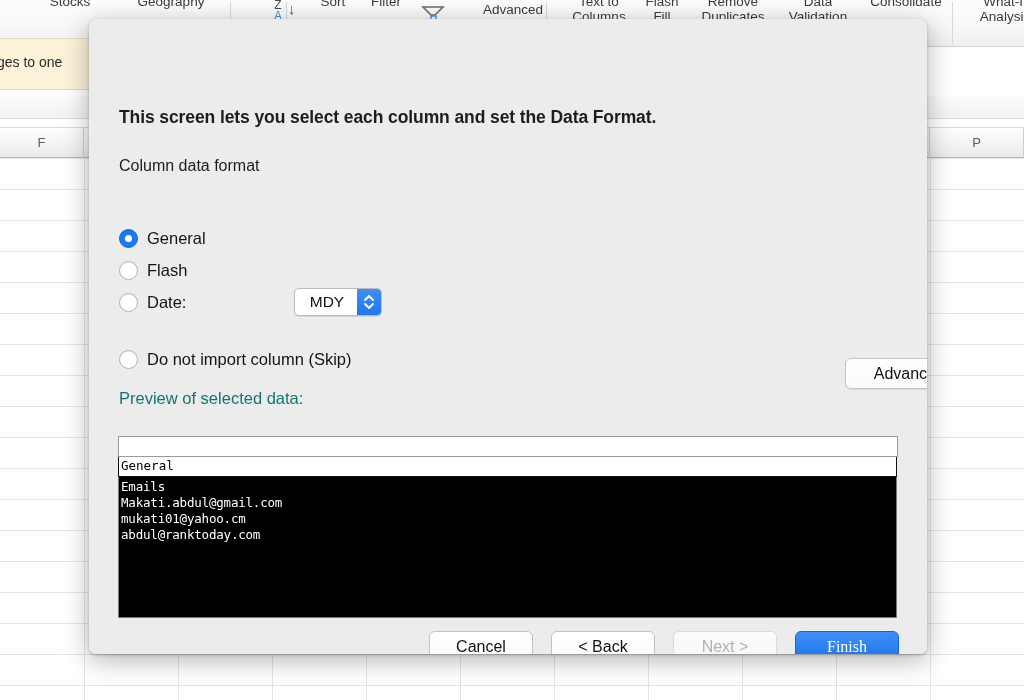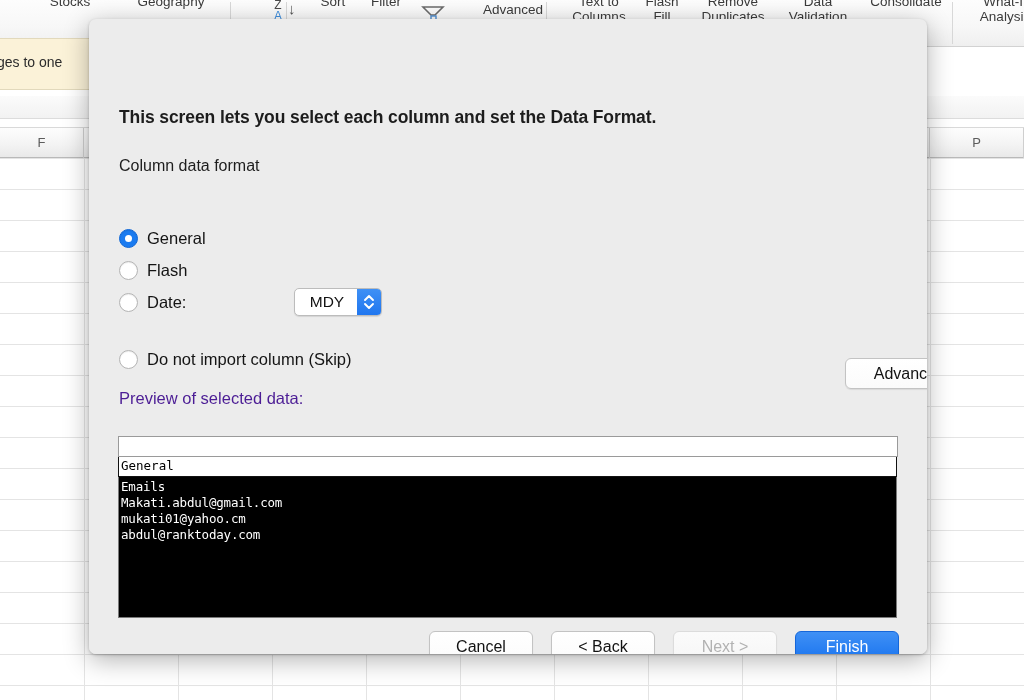--- a/index.html
+++ b/index.html
@@ -315,21 +315,21 @@
     border: 1px solid #dcdcdc;
   }
 
   .btn-advanced { left: 756px; top: 305px; width: 142px; height: 31px; }
 
   .preview-label {
     position: absolute;
     left: 30px;
     top: 336px;
     font-size: 16.5px;
-    color: #4c1d95;
+    color: #0f766e;
   }
 
   
   .preview-wrap {
     position: absolute;
     left: 29px;
     top: 383px;
     width: 780px;
     height: 182px;
   }
@@ -384,21 +384,21 @@
     font-size: 12.5px;
     color: #ffffff;
     white-space: pre;
     letter-spacing: -0.2px;
   }
 
   
   .btn-cancel { left: 340px; top: 578px; width: 104px; height: 31px; }
   .btn-back   { left: 462px; top: 578px; width: 104px; height: 31px; }
   .btn-next   { left: 584px; top: 578px; width: 104px; height: 31px; }
-  .btn-finish { left: 706px; top: 578px; width: 104px; height: 31px; }
+  .btn-finish { left: 706px; top: 578px; width: 104px; height: 31px; font-family: Liberation Serif, serif; }
 </style>
 </head>
 <body>
 
 <div id="root">
 
   <div class="excel-bg">
 
     <div class="ribbon">
       <div id="ribbon-items">

